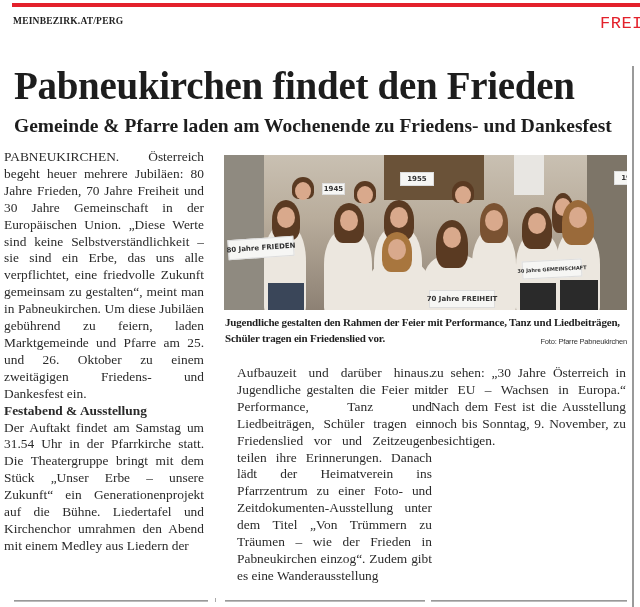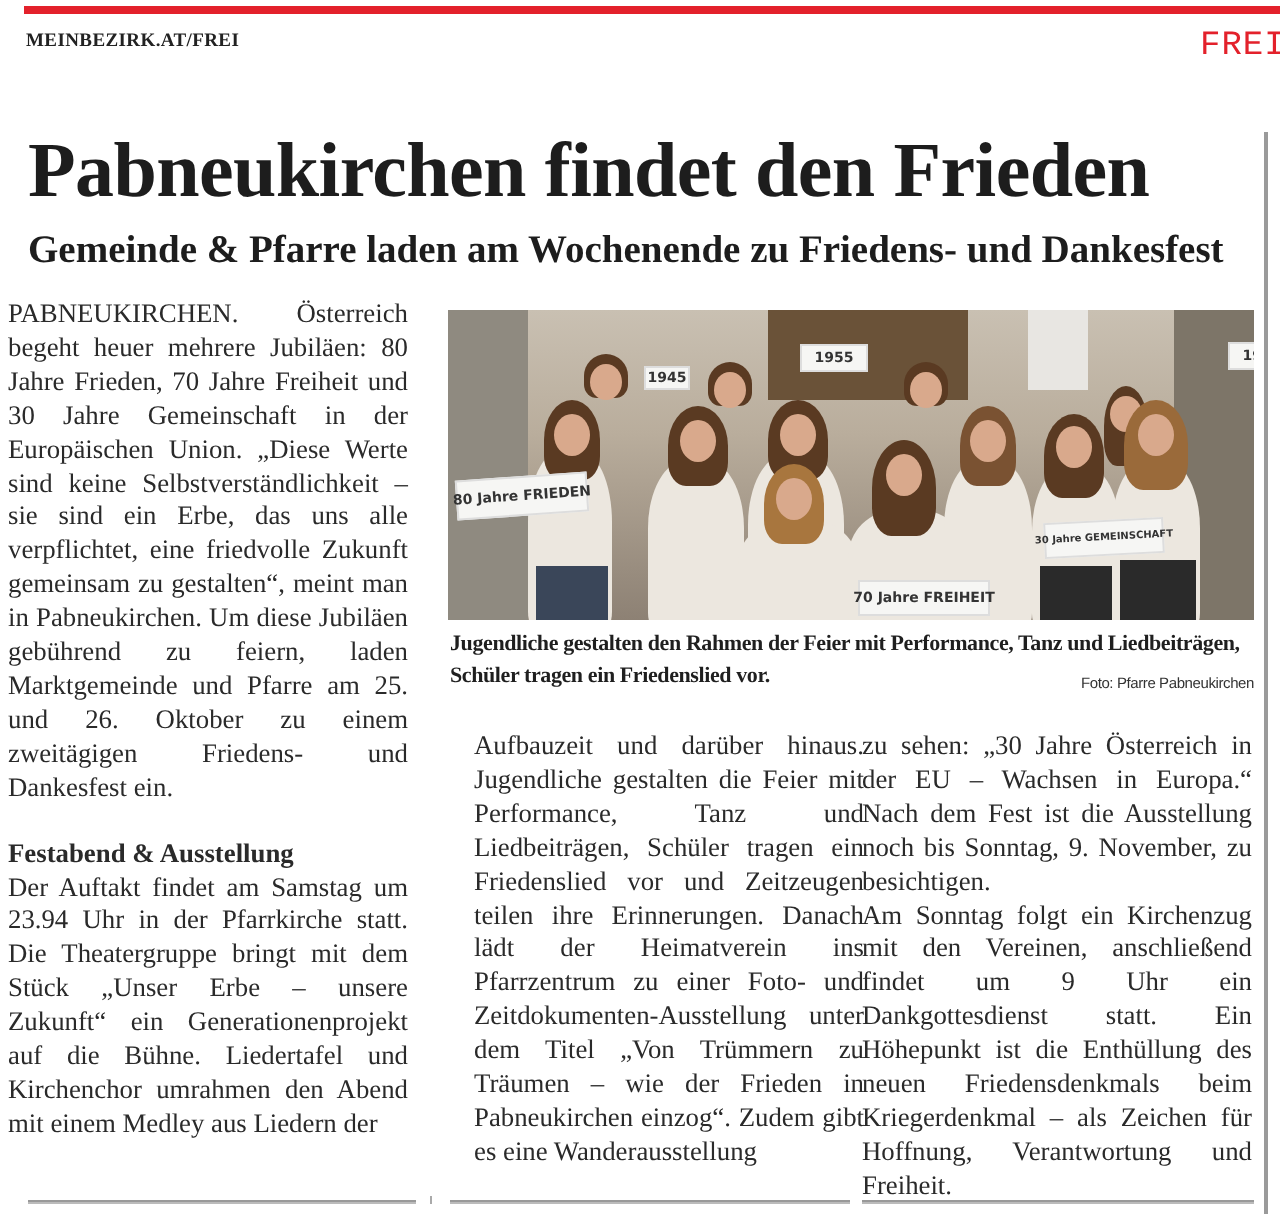--- a/index.html
+++ b/index.html
@@ -13,21 +13,21 @@
     .headline { position: absolute; left: 14px; top: 66px; font-family: "Liberation Serif", "DejaVu Serif", serif; font-weight: bold; font-size: 39px; color: #1d1d1d; letter-spacing: -0.3px; white-space: nowrap; line-height: 1; }
     .subhead { position: absolute; left: 14px; top: 116px; font-family: "Liberation Serif", serif; font-size: 19.5px; color: #1d1d1d; white-space: nowrap; line-height: 1; }
 
     .right-rule { position: absolute; left: 632px; top: 66px; width: 2px; height: 541px; background: #9a9a9a; }
 
     .col { position: absolute; font-family: "Liberation Serif", serif; font-size: 13.4px; line-height: 16.9px; color: #2a2a2a; text-align: justify; hyphens: manual; }
     .col p { margin: 0; }
     .col-1 { left: 4px; top: 149px; width: 200px; }
     .col-2 { left: 225px; top: 365px; width: 195px; margin-left: 12px; }
     .col-3 { left: 431px; top: 365px; width: 195px; }
-    .subhead-inline { font-weight: bold; display: block; margin-top: 16px; }
+    .subhead-inline { font-weight: bold; display: block; }
 
     .photo { position: absolute; left: 224px; top: 155px; width: 403px; height: 155px; overflow: hidden; background: linear-gradient(180deg, #c9c0b2 0%, #b9ad9c 40%, #8d8174 100%); }
     .photo .wall-l { position: absolute; left: 0; top: 0; width: 40px; height: 155px; background: #8f8a80; }
     .photo .wall-r { position: absolute; right: 0; top: 0; width: 40px; height: 155px; background: #7d7568; }
     .photo .window { position: absolute; left: 290px; top: 0; width: 30px; height: 40px; background: #e8e6e2; }
     .photo .altar { position: absolute; left: 160px; top: 0; width: 100px; height: 45px; background: #6a5238; }
     .photo .person { position: absolute; border-radius: 40% 40% 10% 10%; background: #ece7df; }
     .photo .head { position: absolute; border-radius: 50%; background: #d9a98c; }
     .photo .hair { position: absolute; border-radius: 50% 50% 30% 30%; background: #5a3a22; }
     .photo .sign { position: absolute; background: #f6f6f4; border: 1px solid #ddd; font-family: "DejaVu Sans", sans-serif; font-weight: bold; font-size: 7px; color: #333; display: flex; align-items: center; justify-content: center; white-space: nowrap; }
@@ -39,32 +39,32 @@
     .bottom-rule { position: absolute; top: 600px; height: 2px; border-top: 1px solid #999; border-bottom: 1px solid #bbb; }
     .br-1 { left: 14px; width: 194px; }
     .br-2 { left: 225px; width: 200px; }
     .br-3 { left: 431px; width: 196px; }
     .tick { position: absolute; left: 215px; top: 598px; width: 1px; height: 4px; background: #aaa; }
   </style>
 </head>
 <body>
 
 <div class="top-rule"></div>
-<div class="site-label">MEINBEZIRK.AT/FREI</div>
+<div class="site-label">MEINBEZIRK.AT/PERG</div>
 <div class="section-label">FREI</div>
 
 <h1 class="headline">Pabneukirchen findet den Frieden</h1>
 <h2 class="subhead">Gemeinde &amp; Pfarre laden am Wochenende zu Friedens- und Dankesfest</h2>
 
 <div class="right-rule"></div>
 
 <div class="col col-1">
   <p>PABNEUKIRCHEN. Österreich begeht heuer mehrere Jubiläen: 80 Jahre Frieden, 70 Jahre Freiheit und 30 Jahre Gemeinschaft in der Europäischen Union. „Diese Werte sind keine Selbstverständlichkeit – sie sind ein Erbe, das uns alle verpflichtet, eine friedvolle Zukunft gemeinsam zu gestalten“, meint man in Pabneukirchen. Um diese Jubiläen gebührend zu feiern, laden Marktgemeinde und Pfarre am 25. und 26. Oktober zu einem zweitägigen Friedens- und Dankesfest ein.</p>
   <span class="subhead-inline">Festabend &amp; Ausstellung</span>
-  <p>Der Auftakt findet am Samstag um 23.94 Uhr in der Pfarrkirche statt. Die Theatergruppe bringt mit dem Stück „Unser Erbe – unsere Zukunft“ ein Generationenprojekt auf die Bühne. Liedertafel und Kirchenchor umrahmen den Abend mit einem Medley aus Liedern der</p>
+  <p>Der Auftakt findet am Samstag um 31.54 Uhr in der Pfarrkirche statt. Die Theatergruppe bringt mit dem Stück „Unser Erbe – unsere Zukunft“ ein Generationenprojekt auf die Bühne. Liedertafel und Kirchenchor umrahmen den Abend mit einem Medley aus Liedern der</p>
 </div>
 
 <div class="photo">
   <div class="wall-l"></div>
   <div class="wall-r"></div>
   <div class="altar"></div>
   <div class="window"></div>
 
   <div class="hair" style="left:68px;top:22px;width:22px;height:22px;"></div>
   <div class="head" style="left:71px;top:27px;width:16px;height:18px;"></div>
@@ -120,19 +120,18 @@
 
 <div class="caption">Jugendliche gestalten den Rahmen der Feier mit Performance, Tanz und Liedbeiträgen, Schüler tragen ein Friedenslied vor.</div>
 <div class="credit">Foto: Pfarre Pabneukirchen</div>
 
 <div class="col col-2">
   <p>Aufbauzeit und darüber hinaus. Jugendliche gestalten die Feier mit Performance, Tanz und Liedbeiträgen, Schüler tragen ein Friedenslied vor und Zeitzeugen teilen ihre Erinnerungen. Danach lädt der Heimatverein ins Pfarrzentrum zu einer Foto- und Zeitdokumenten-Ausstellung unter dem Titel „Von Trümmern zu Träumen – wie der Frieden in Pabneukirchen einzog“. Zudem gibt es eine Wanderausstellung</p>
 </div>
 
 <div class="col col-3">
   <p>zu sehen: „30 Jahre Österreich in der EU – Wachsen in Europa.“ Nach dem Fest ist die Ausstellung noch bis Sonntag, 9. November, zu besichtigen.</p>
-  <p>Am Sonntag folgt ein Kirchenzug mit den Vereinen, anschließend findet um 9 Uhr ein Dankgottesdienst statt. Ein Höhepunkt ist die Enthüllung des neuen Friedensdenkmals beim Kriegerdenkmal – als Zeichen für Hoffnung, Verantwortung und Freiheit.</p>
 </div>
 
 <div class="bottom-rule br-1"></div>
 <div class="tick"></div>
 <div class="bottom-rule br-2"></div>
 <div class="bottom-rule br-3"></div>
 
 </body></html>

